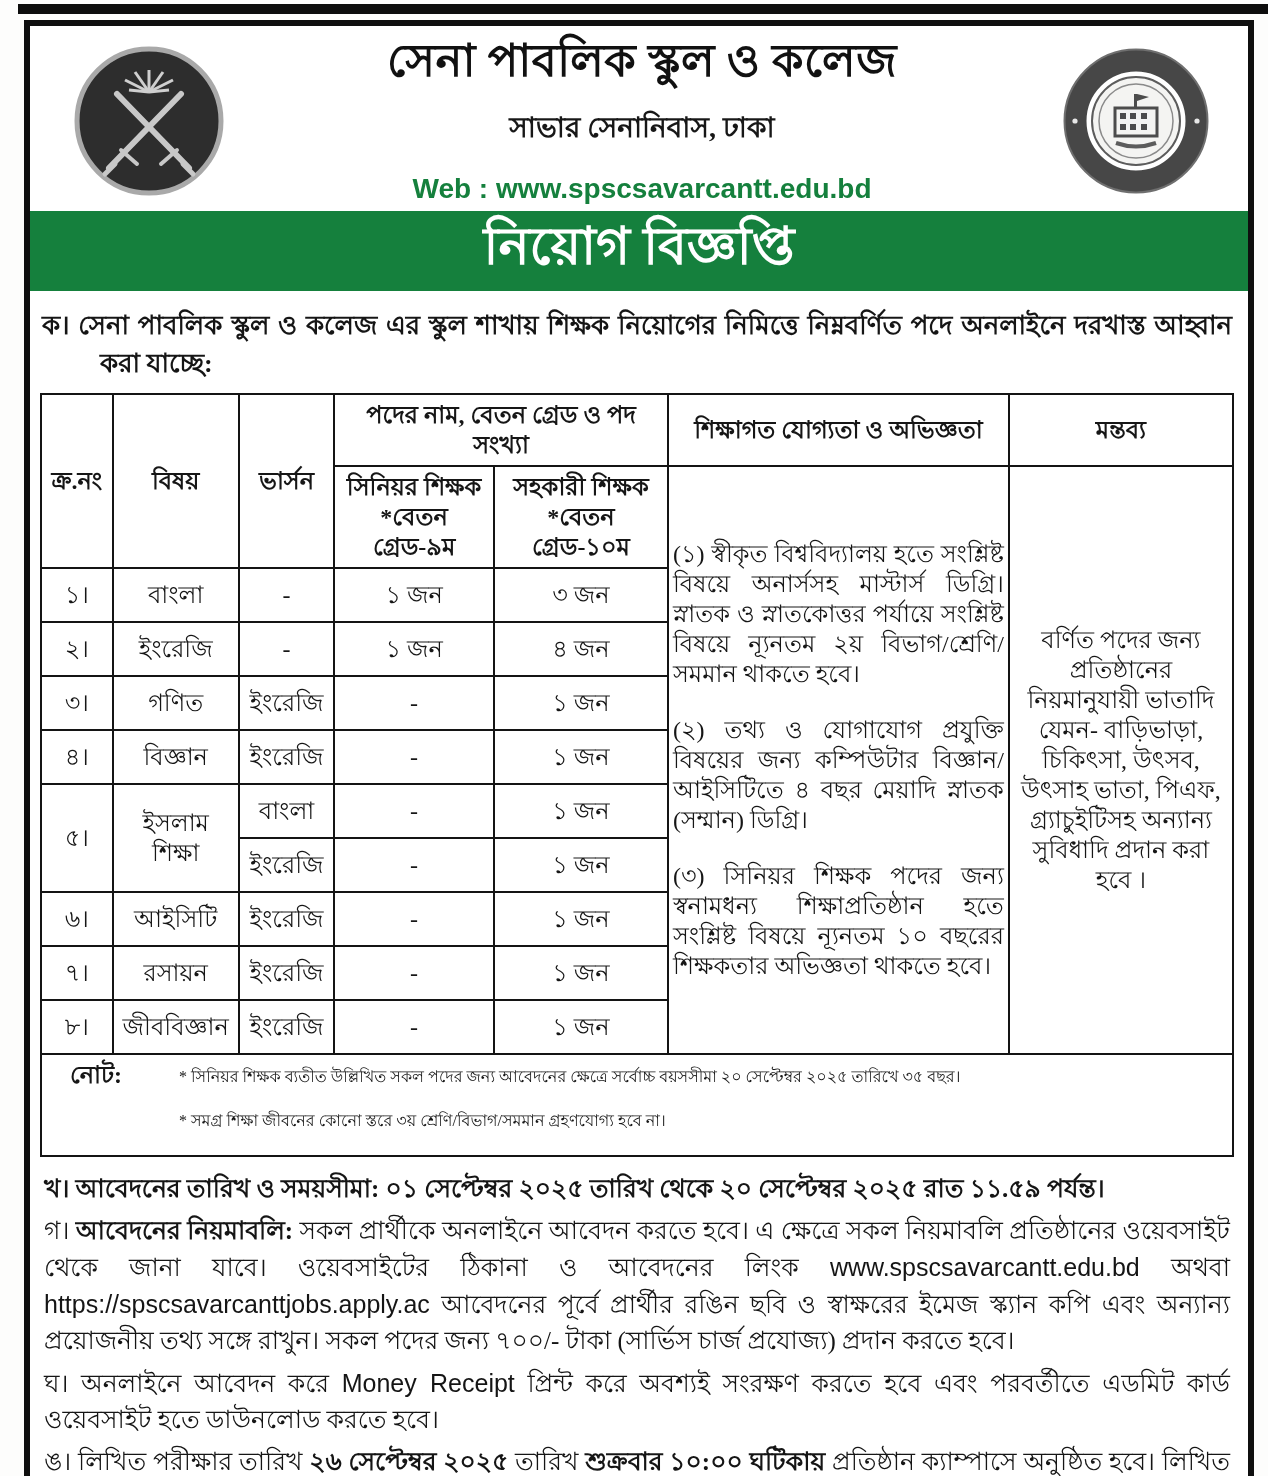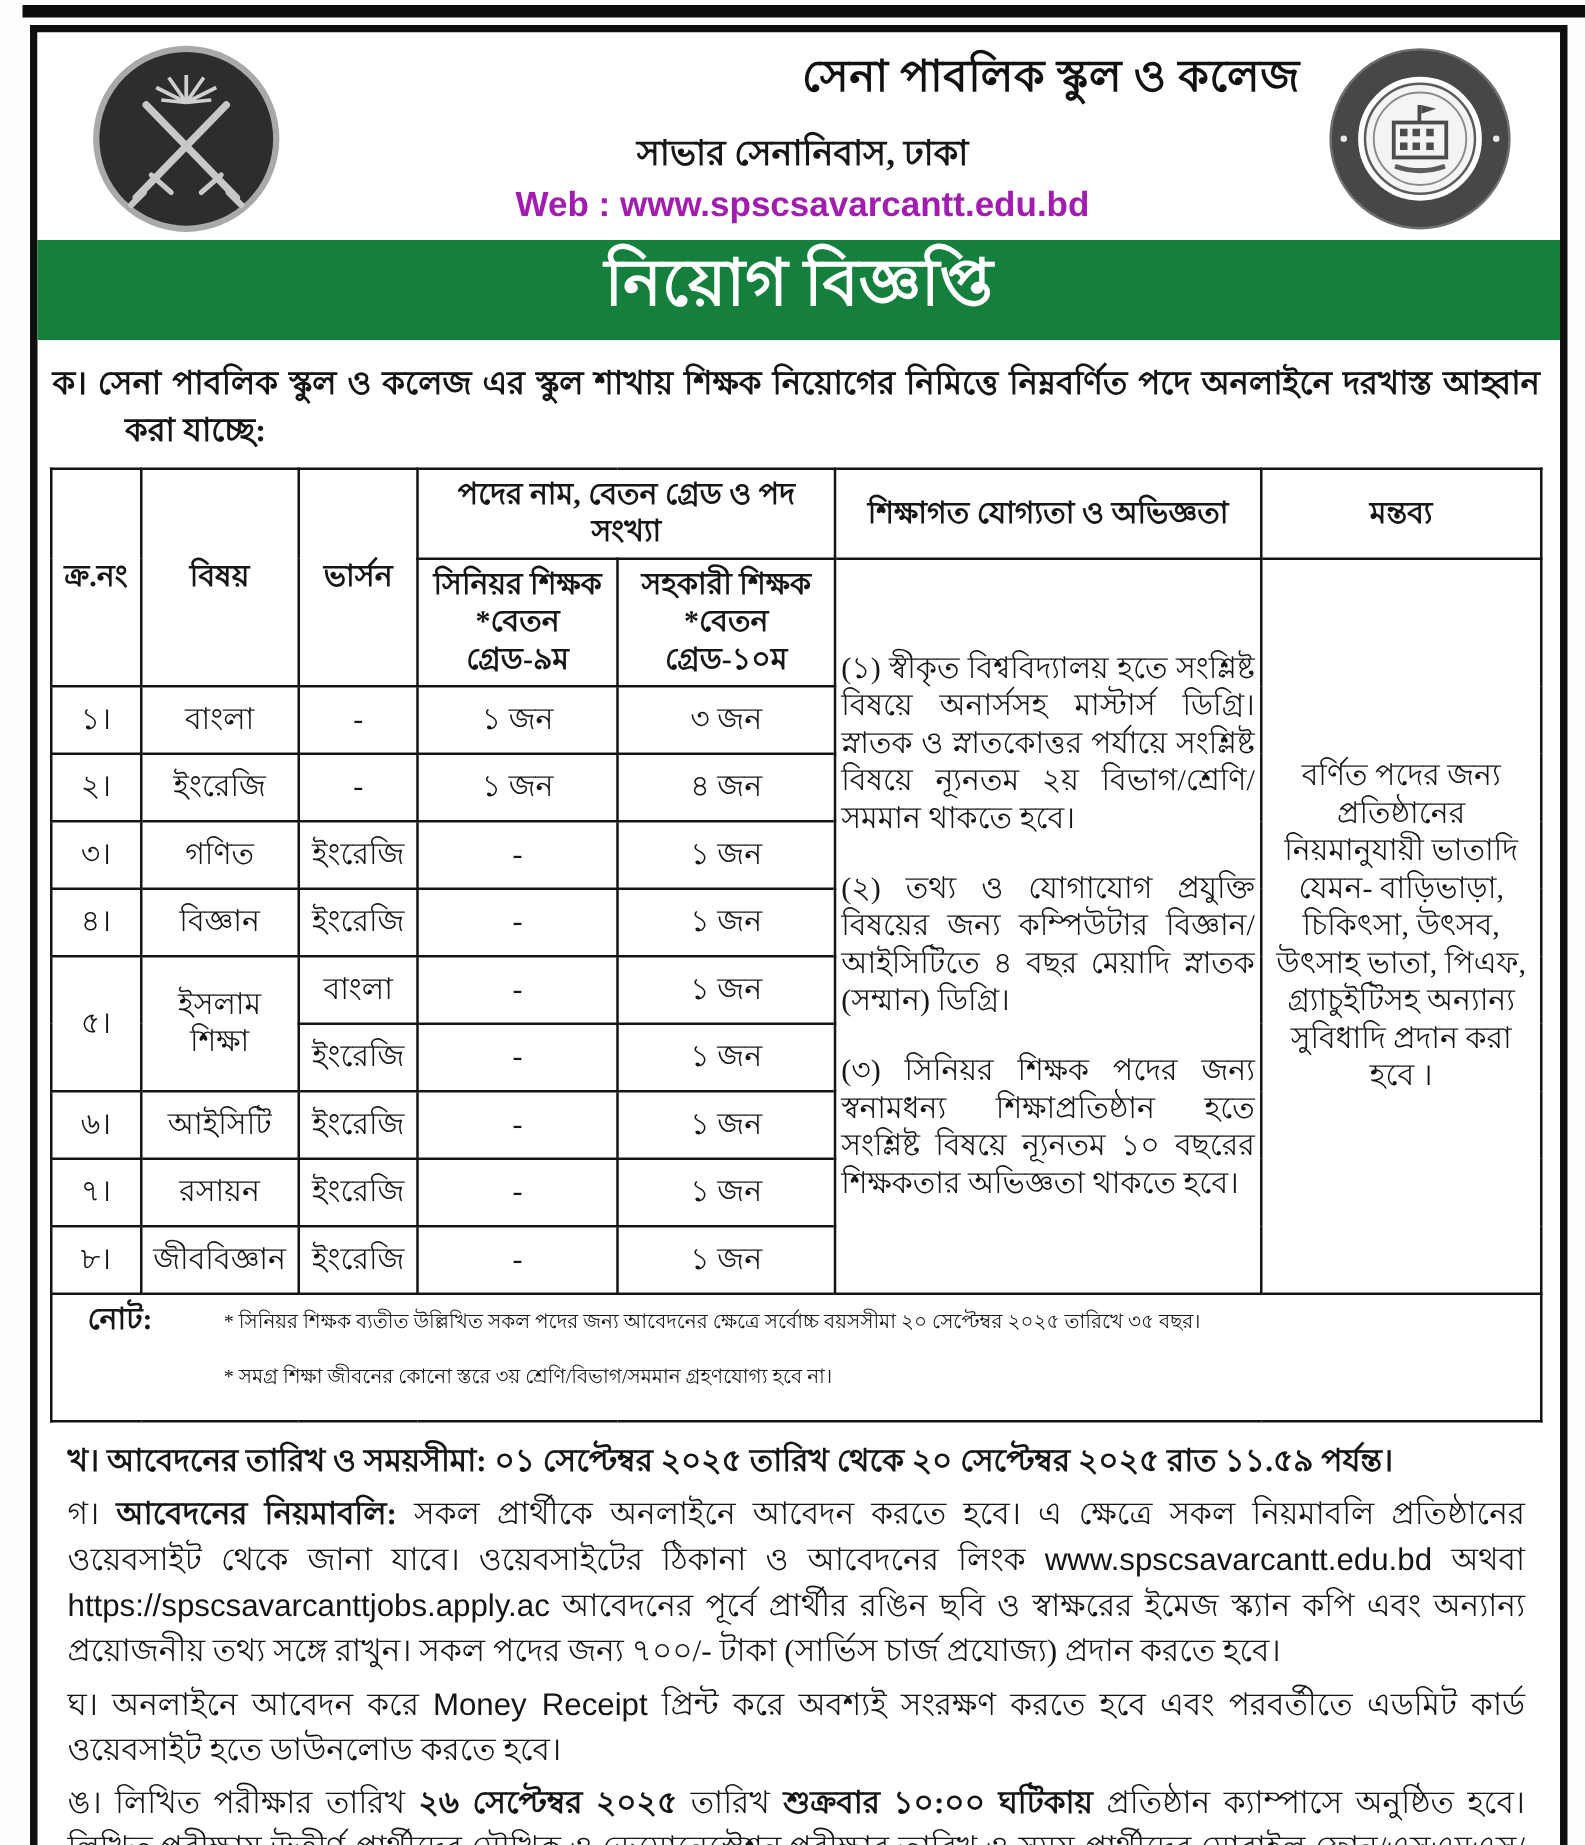--- a/index.html
+++ b/index.html
@@ -17,39 +17,39 @@
   }
   
   .doc-header{
     display:flex;align-items:center;
     padding:10px 22px 6px 30px;background:#fff;
   }
   .army-logo{flex:0 0 178px;display:flex;justify-content:center;}
   .seal-logo{flex:0 0 180px;display:flex;justify-content:center;}
   .head-center{flex:1 1 auto;text-align:center;padding:0 6px;}
   .school-name{
-    font-size:35px;font-weight:bold;line-height:1.12;
-    letter-spacing:0.5px;color:#111;text-align:right;
+    font-size:45px;font-weight:bold;line-height:1.12;
+    letter-spacing:0.5px;color:#111;
   }
   .school-address{font-size:28px;font-weight:bold;margin-top:20px;color:#171717;}
   .school-web{
     font-family:"Liberation Sans","DejaVu Sans",sans-serif;
-    font-size:28px;font-weight:bold;margin-top:0;color:#a21caf;
+    font-size:28px;font-weight:bold;margin-top:20px;color:#15803d;
   }
   
   .banner{
     background:#15803d;color:#ffffff;text-align:center;
     font-size:52px;font-weight:bold;
     padding:6px 0 14px;line-height:1.15;
   }
   
   .content{padding:12px 14px 12px 10px;}
   .para{
     font-size:25px;line-height:36px;text-align:justify;
-    margin:6px 14px;color:#151515;
+    margin:6px 4px;color:#151515;
   }
   .intro{
     font-weight:bold;font-size:26px;line-height:38px;
     padding-left:58px;text-indent:-58px;margin:4px 2px 10px;
   }
   .bold{font-weight:bold;}
   .latin{font-family:"Liberation Sans","DejaVu Sans",sans-serif;}
   
   table.jobs{
     width:100%;border-collapse:collapse;margin:8px 0 14px;

